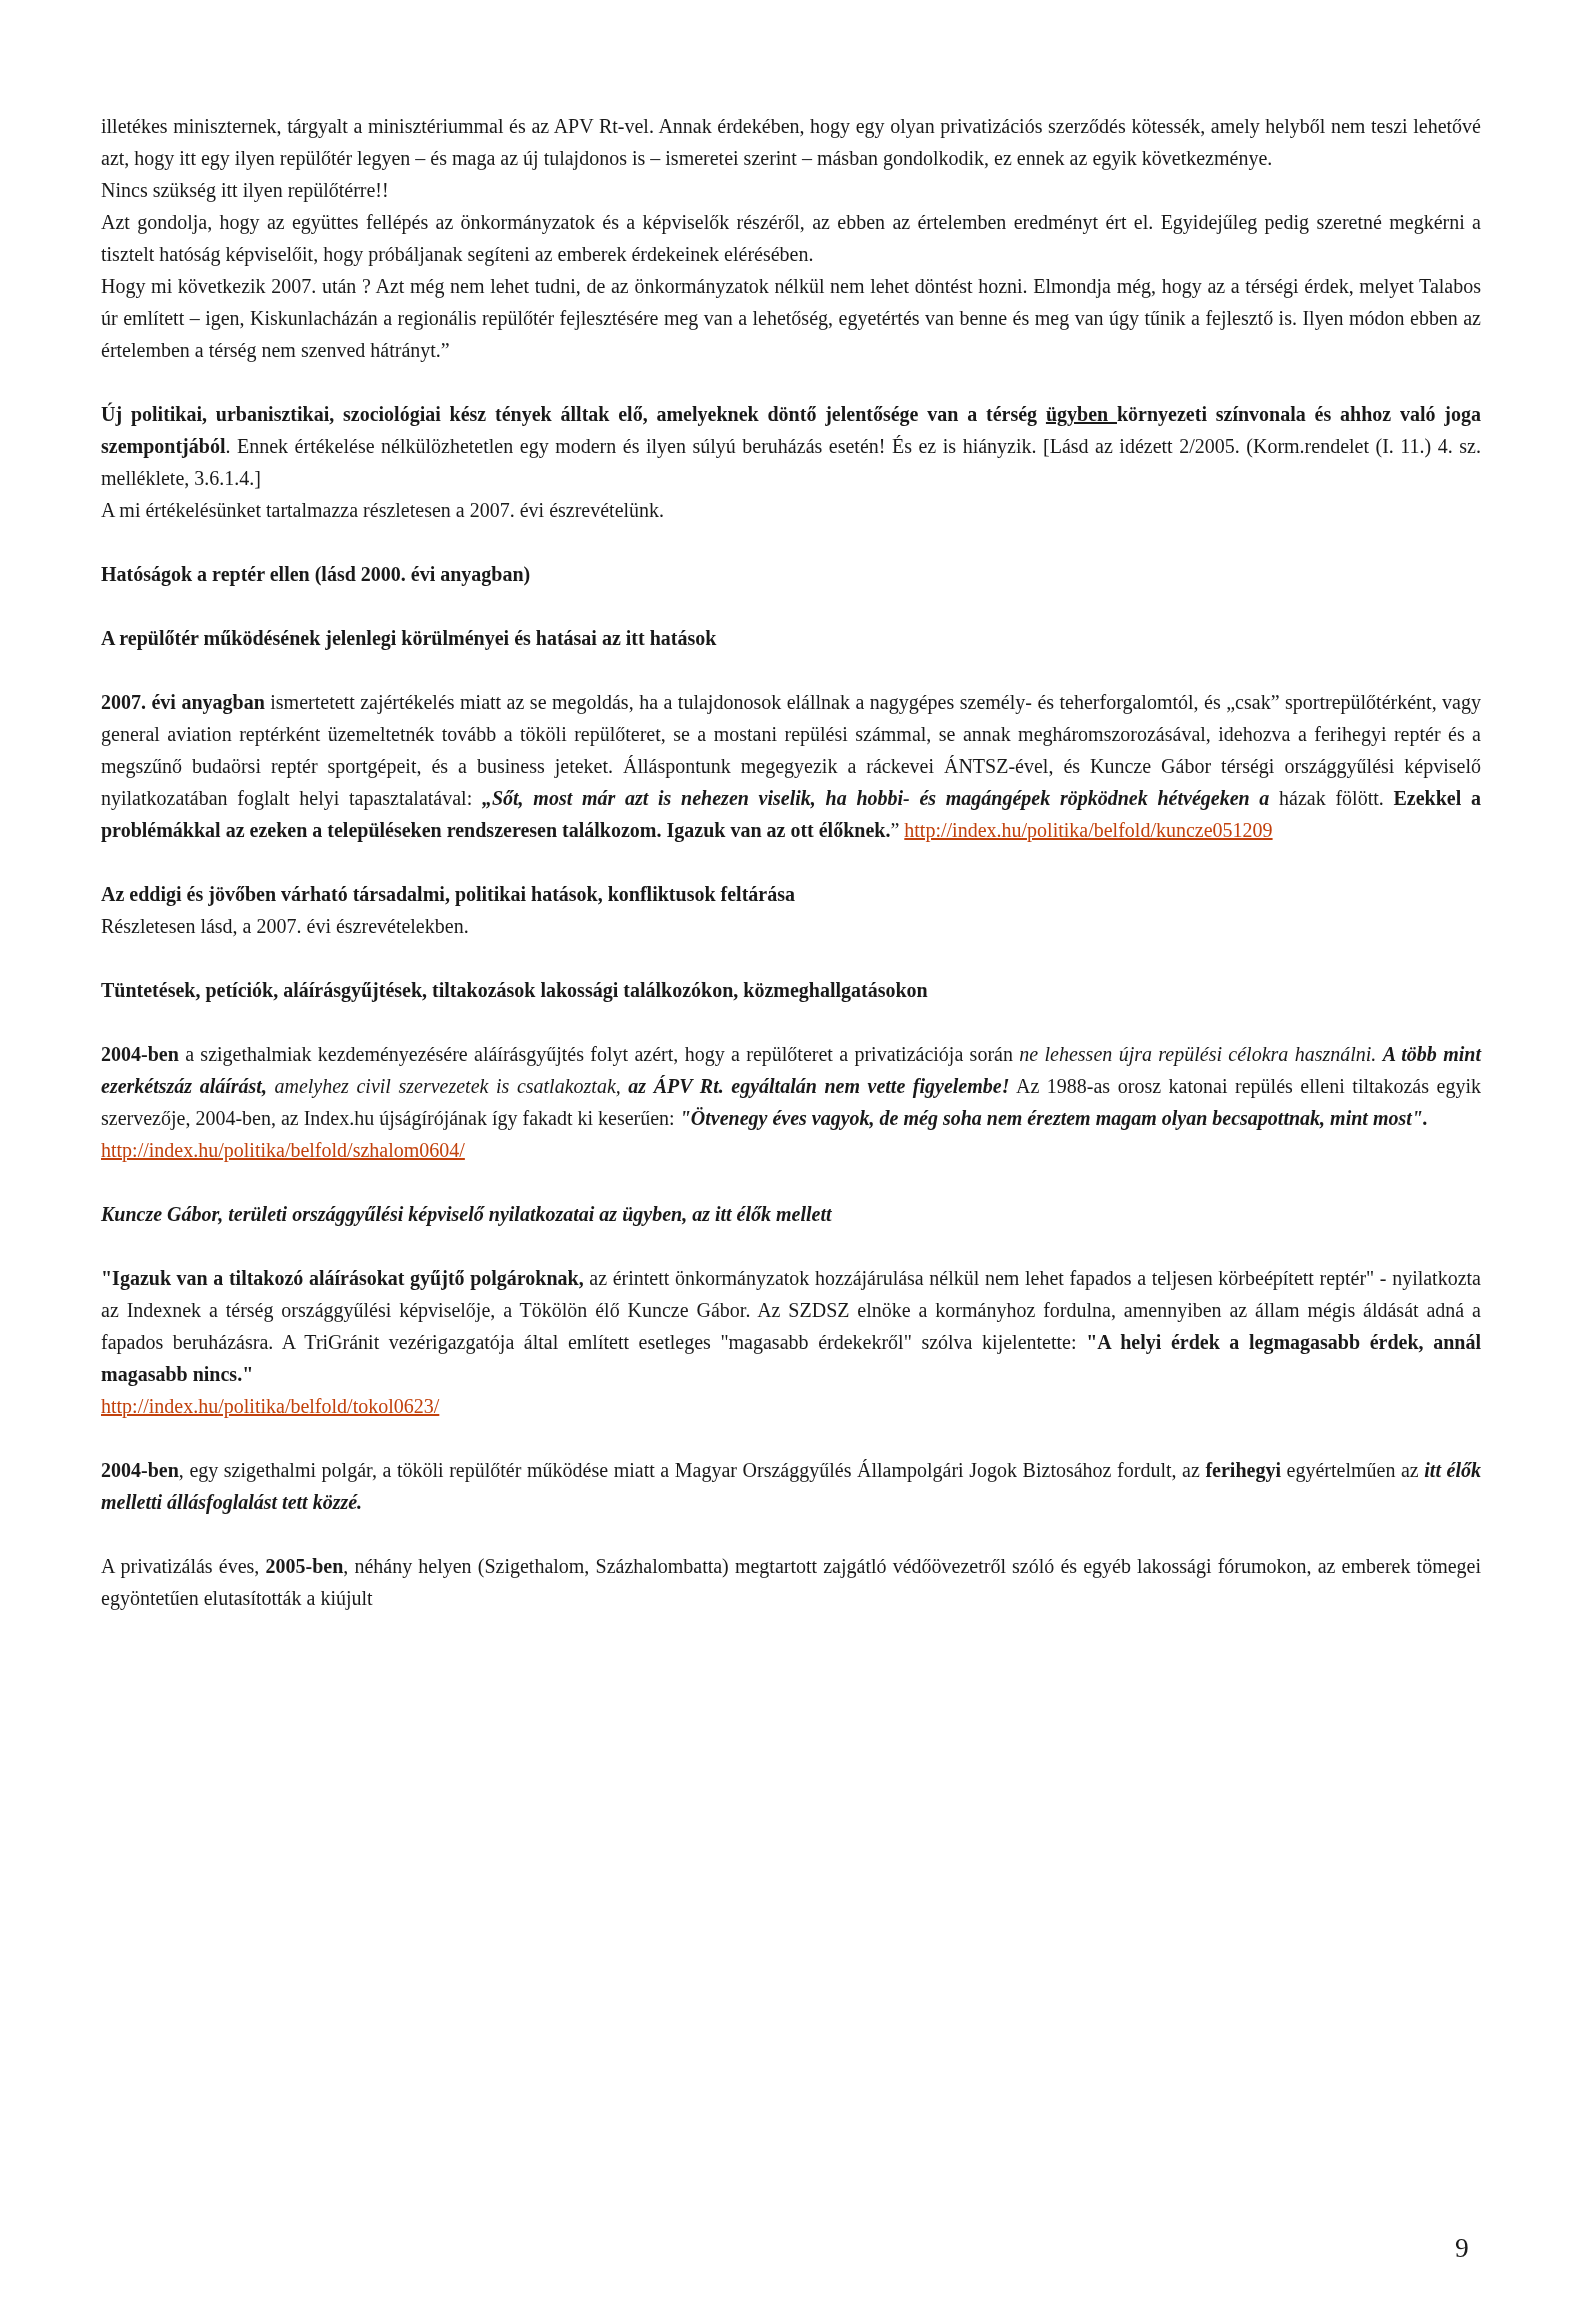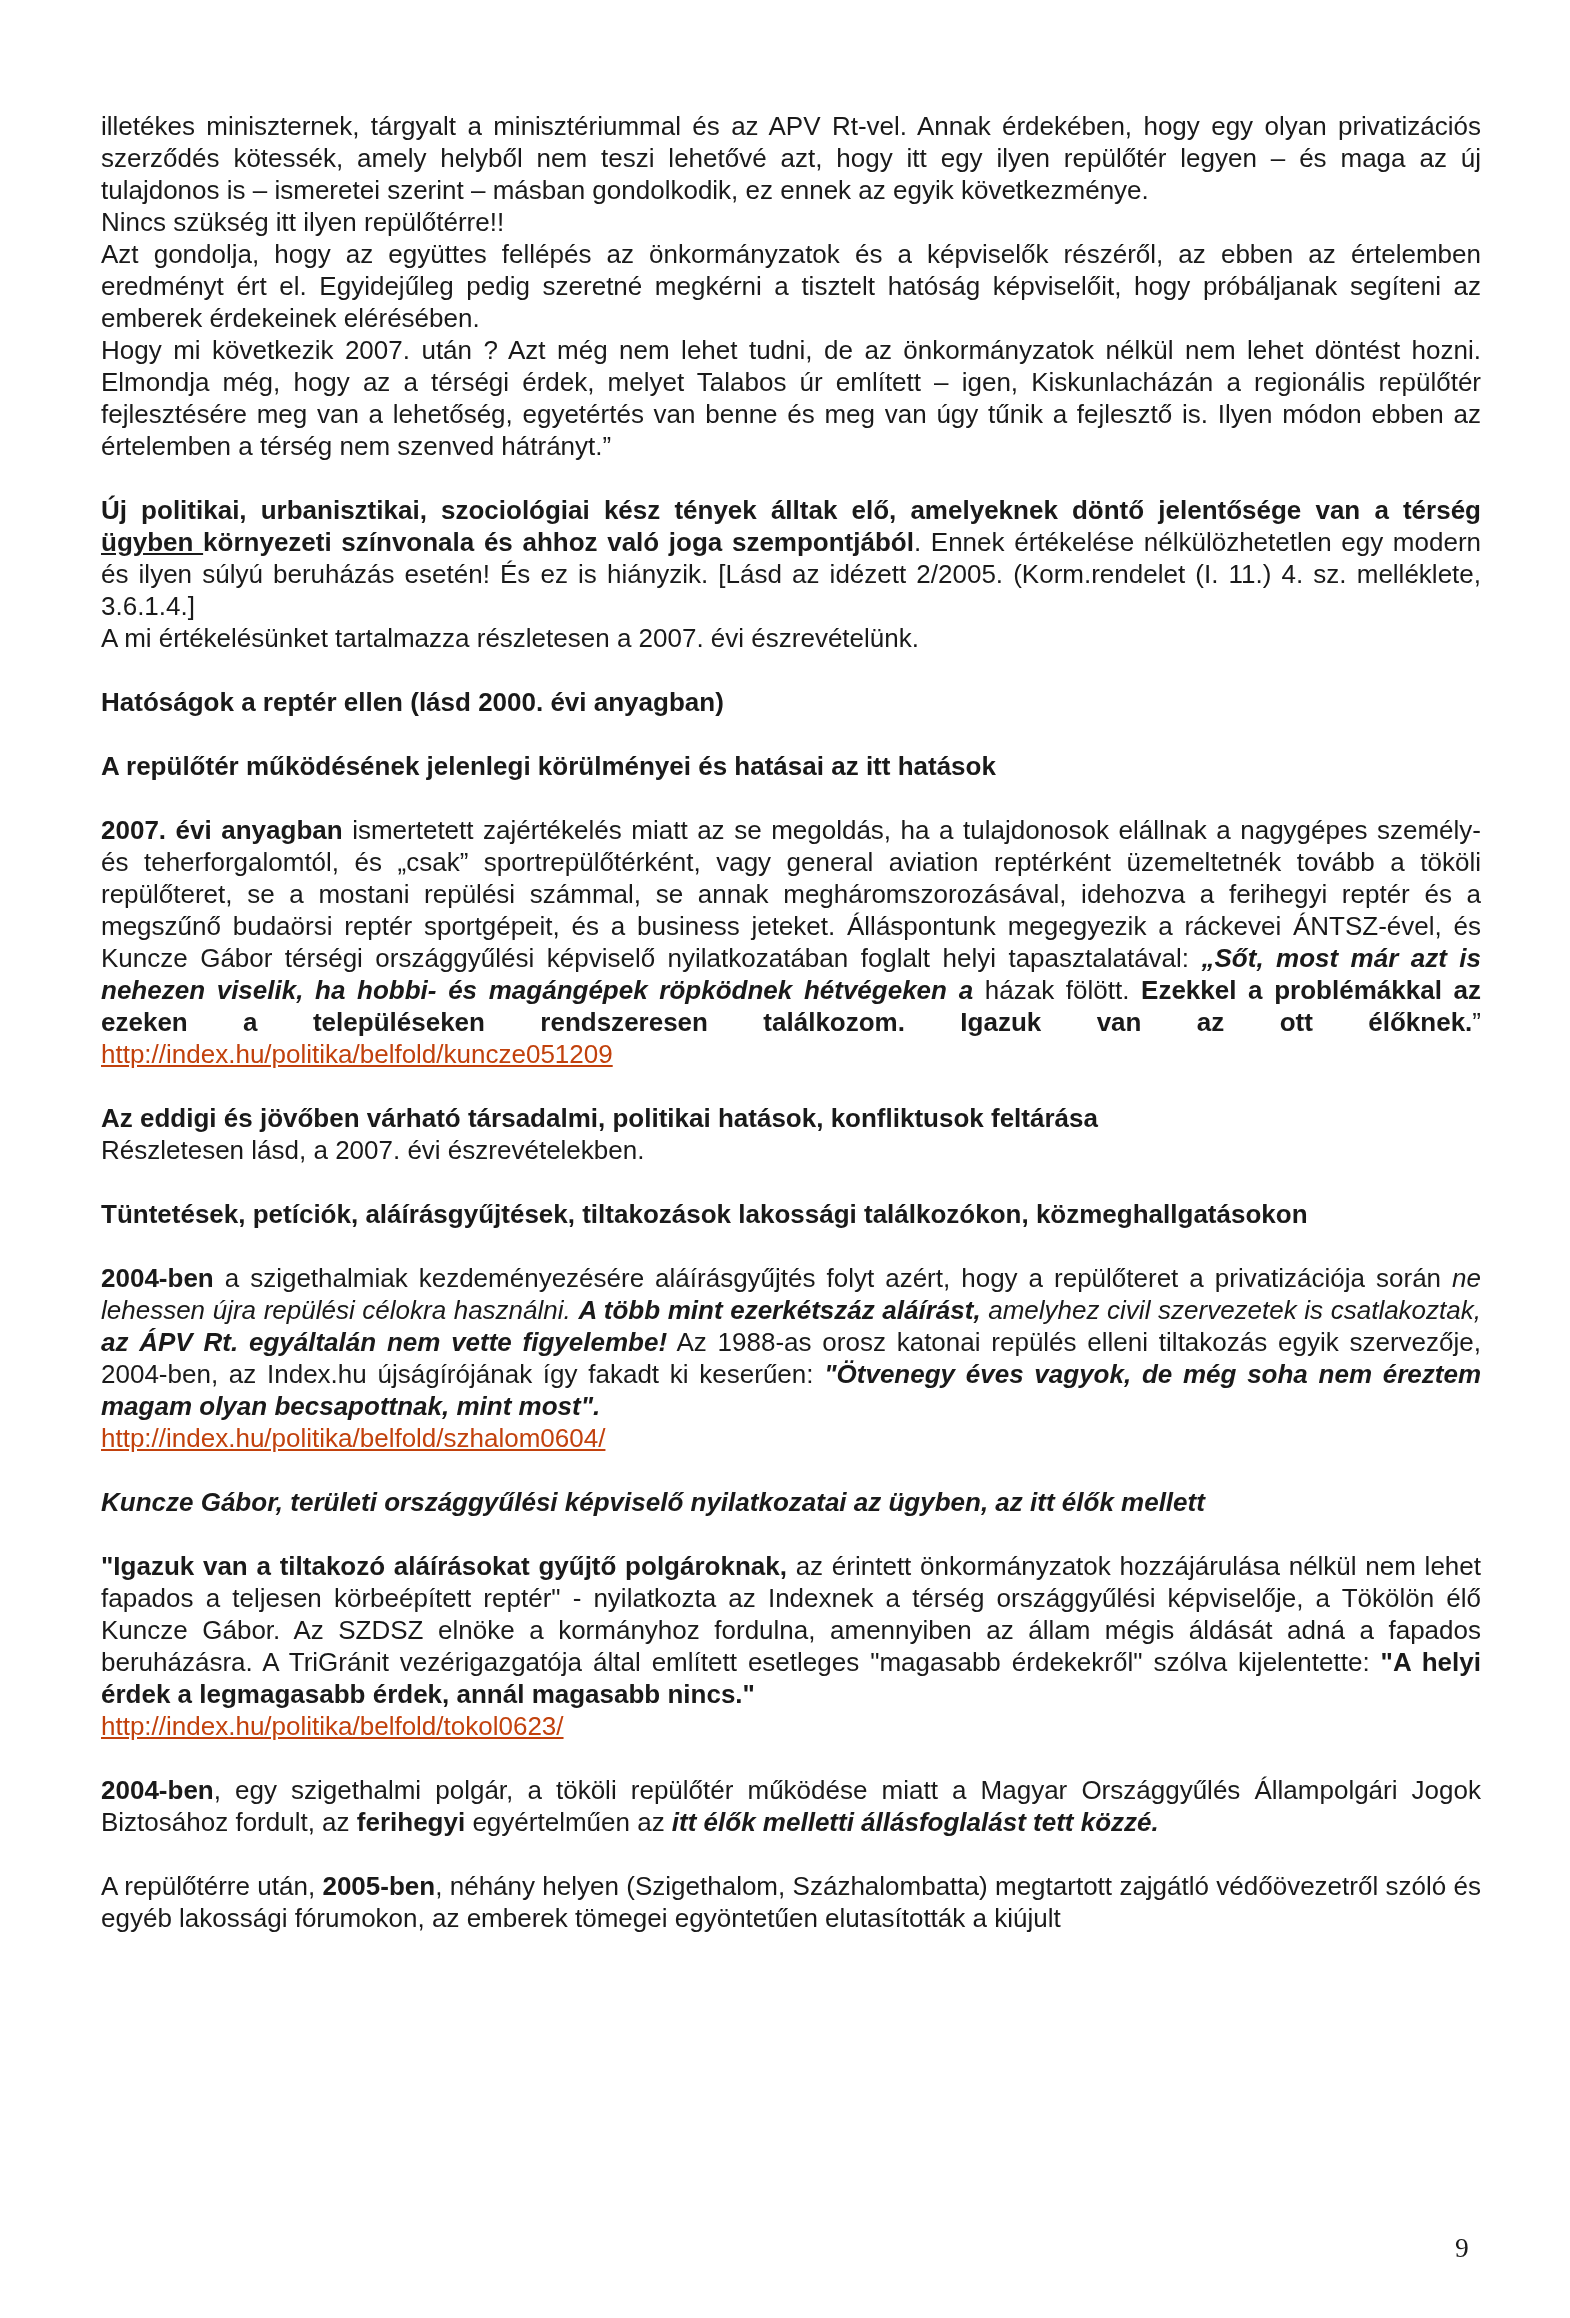--- a/index.html
+++ b/index.html
@@ -1,20 +1,20 @@
 <!DOCTYPE html>
 <html style="font-size:13.7px"><head>
 <meta charset="utf-8">
 <style>
   html, body { margin: 0; padding: 0; background: #ffffff; }
   body { width: 1570px; height: 2319px; position: relative; overflow: hidden; }
   .page {
     position: absolute; left: 101px; top: 110px; width: 1380px;
-    font-family: Liberation Sans, sans-serif;
-    font-size: 26px; line-height: 32px; color: #1a1a1a;
+    font-family: Liberation Serif, serif;
+    font-size: 20px; line-height: 32px; color: #1a1a1a;
     text-align: justify;
   }
   p { margin: 0; }
   .gap { height: 32px; }
   .h { font-weight: bold; }
   .hi { font-style: italic; font-weight: bold; }
   b { font-weight: bold; margin-top: 16px; }
   i { font-style: italic; }
   .link { text-decoration: underline; color: #c2410c; }
   .u { text-decoration: underline; }
@@ -60,17 +60,17 @@
   <div class="gap"></div>
 
   <p><b>"Igazuk van a tiltakozó aláírásokat gyűjtő polgároknak,</b><span> az érintett önkormányzatok hozzájárulása nélkül nem lehet fapados a teljesen körbeépített reptér" - nyilatkozta az Indexnek a térség országgyűlési képviselője, a Tökölön élő Kuncze Gábor. Az SZDSZ elnöke a kormányhoz fordulna, amennyiben az állam mégis áldását adná a fapados beruházásra. A TriGránit vezérigazgatója által említett esetleges "magasabb érdekekről" szólva kijelentette: </span><b>"A helyi érdek a legmagasabb érdek, annál magasabb nincs."</b><br><a class="link">http://index.hu/politika/belfold/tokol0623/</a></p>
 
   <div class="gap"></div>
 
   <p><b>2004-ben</b><span>, egy szigethalmi polgár, a tököli repülőtér működése miatt a Magyar Országgyűlés Állampolgári Jogok Biztosához fordult, az </span><b>ferihegyi</b><span> egyértelműen az </span><b><i>itt élők melletti állásfoglalást tett közzé.</i></b></p>
 
   <div class="gap"></div>
 
-  <p><span>A repülőtérre után, </span><b>2005-ben</b><span>, néhány helyen (Szigethalom, Százhalombatta) megtartott zajgátló védőövezetről szóló és egyéb lakossági fórumokon, az emberek tömegei egyöntetűen elutasították a kiújult</span></p>
+  <p><span>A privatizálás éves, </span><b>2005-ben</b><span>, néhány helyen (Szigethalom, Százhalombatta) megtartott zajgátló védőövezetről szóló és egyéb lakossági fórumokon, az emberek tömegei egyöntetűen elutasították a kiújult</span></p>
 </div>
 
 <div class="pagenum">9</div>
 
 
 </body></html>

